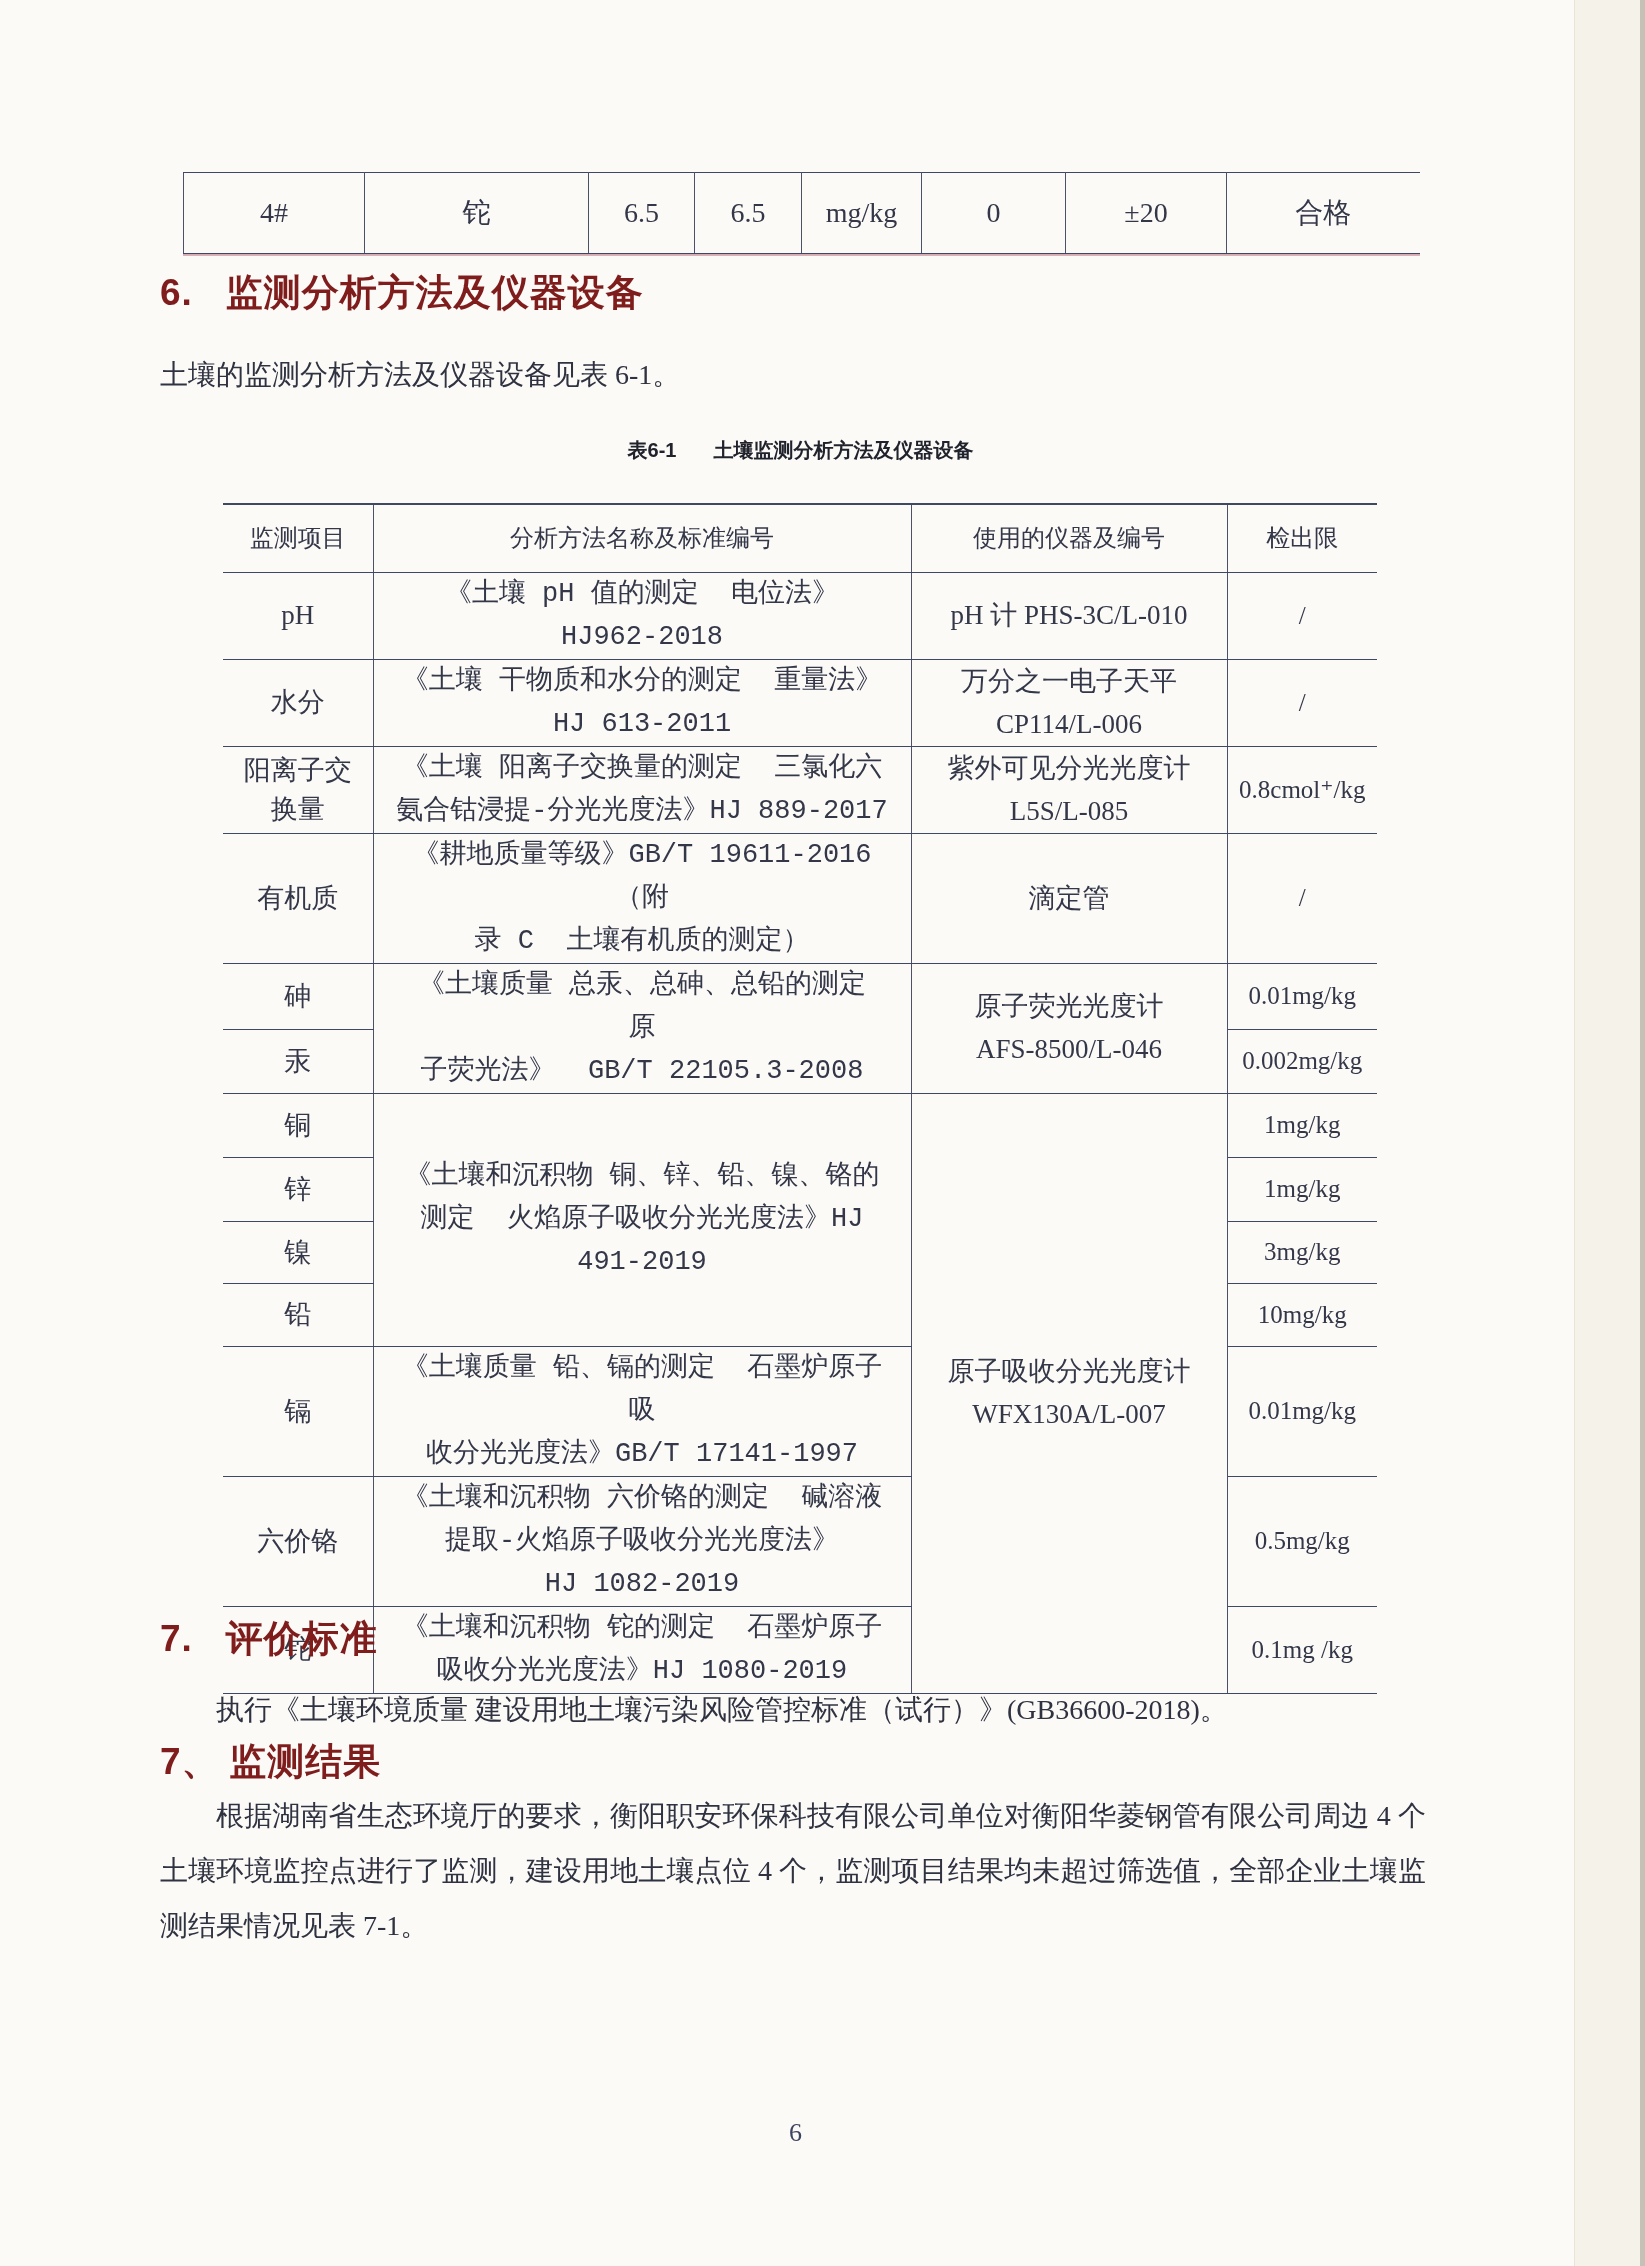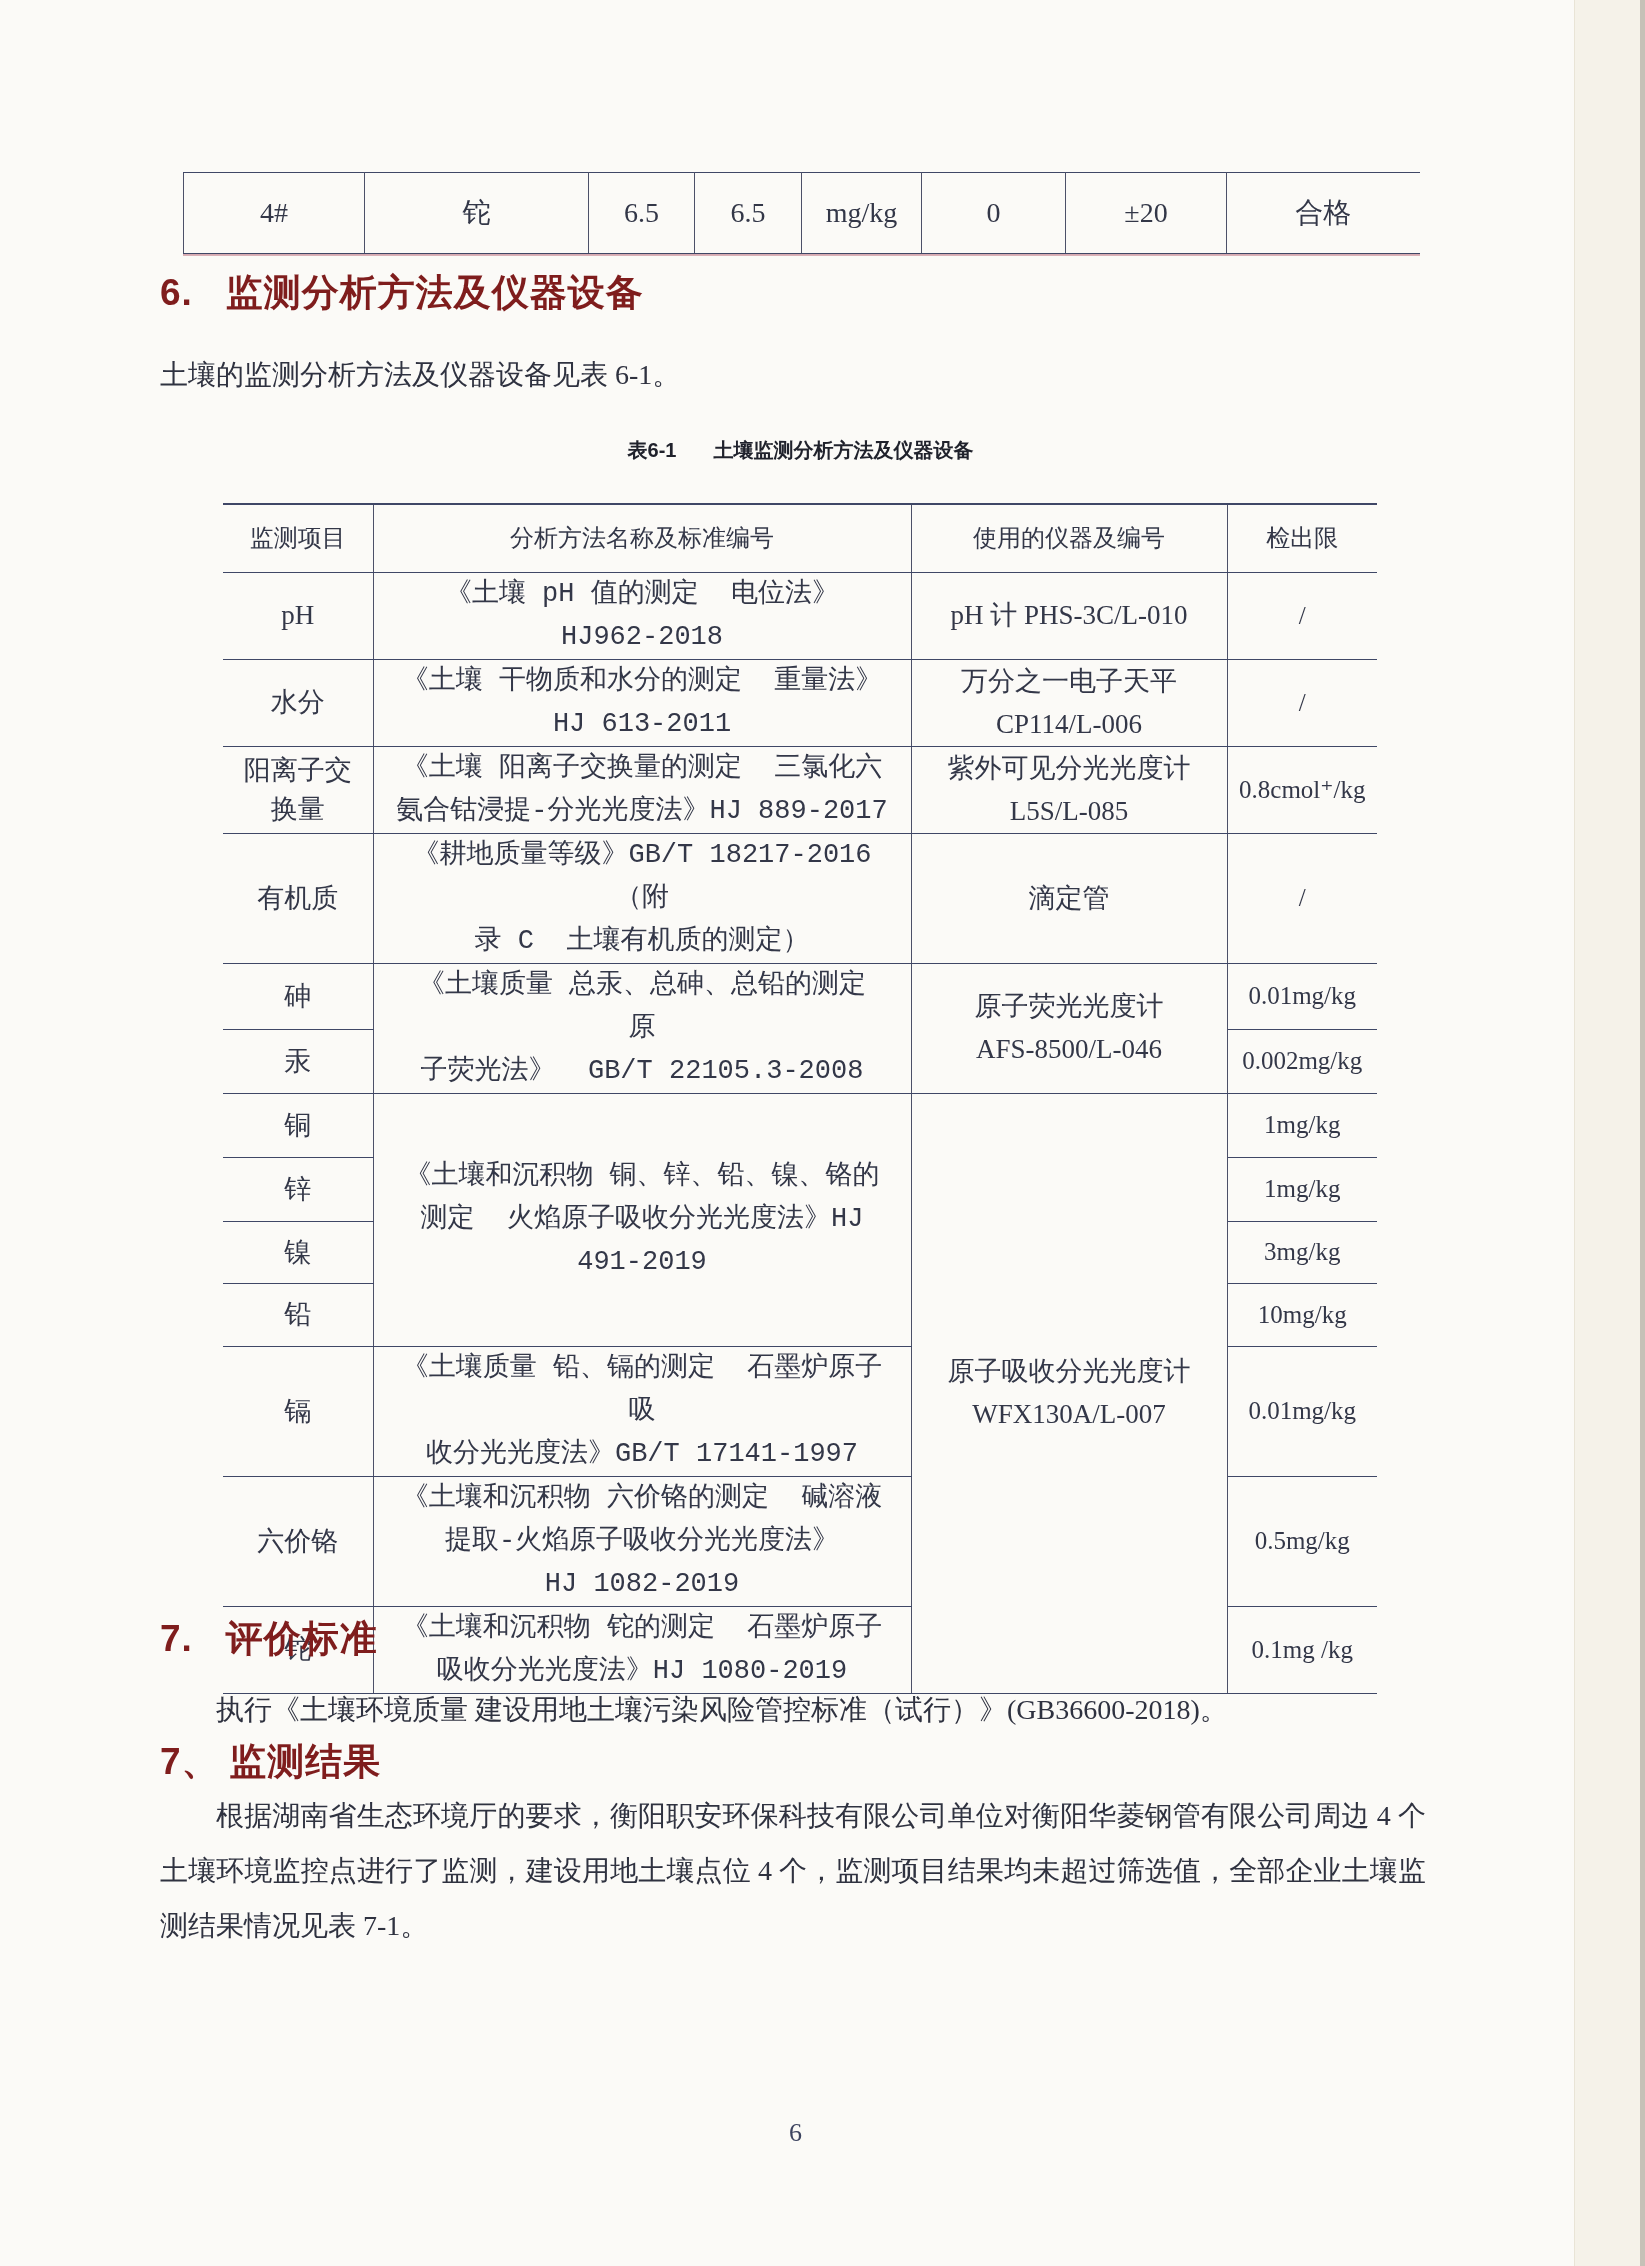--- a/index.html
+++ b/index.html
@@ -145,21 +145,21 @@
     <tr style="height:86px">
       <td class="c1 item-cell">阳离子交换量</td>
       <td class="c2 method-cell">《土壤 阳离子交换量的测定  三氯化六
 氨合钴浸提-分光光度法》HJ 889-2017</td>
       <td class="c3 instr-cell">紫外可见分光光度计
 L5S/L-085</td>
       <td class="c4 limit-cell">0.8cmol⁺/kg</td>
     </tr>
     <tr style="height:85px">
       <td class="c1 item-cell">有机质</td>
-      <td class="c2 method-cell">《耕地质量等级》GB/T 18217-2016（附
+      <td class="c2 method-cell">《耕地质量等级》GB/T 19611-2016（附
 录 C  土壤有机质的测定）</td>
       <td class="c3 instr-cell">滴定管</td>
       <td class="c4 limit-cell">/</td>
     </tr>
     <tr style="height:64px">
       <td class="c1 item-cell">砷</td>
       <td class="c2 method-cell" rowspan="2">《土壤质量 总汞、总砷、总铅的测定  原
 子荧光法》  GB/T 22105.3-2008</td>
       <td class="c3 instr-cell" rowspan="2">原子荧光光度计
 AFS-8500/L-046</td>

